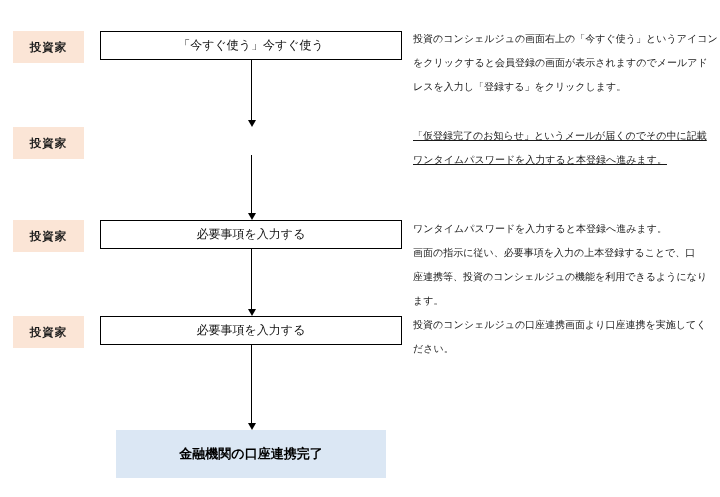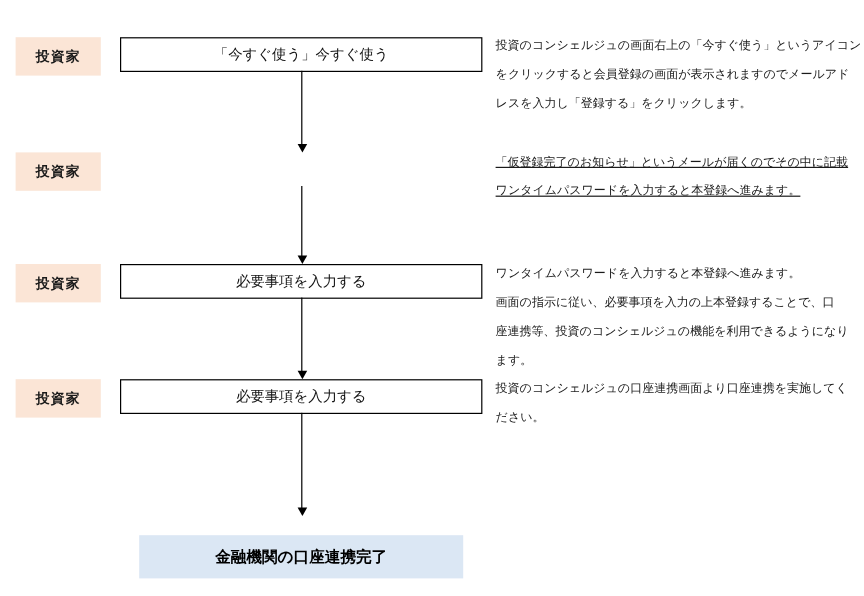--- a/index.html
+++ b/index.html
@@ -72,23 +72,23 @@
     bottom: 0;
     width: 0;
     height: 0;
     border-left: 4px solid transparent;
     border-right: 4px solid transparent;
     border-top: 7px solid #000000;
   }
   .final-box {
     position: absolute;
     left: 116px;
-    top: 446px;
+    top: 430px;
     width: 270px;
-    height: 36px;
+    height: 48px;
     background: var(--final-bg, #dbe7f4);
     display: flex;
     align-items: center;
     justify-content: center;
     font-size: 13px;
     font-weight: bold;
     color: #000000;
   }
   
   .r1 { top: 31px; }  .d1 { top: 27px; }

